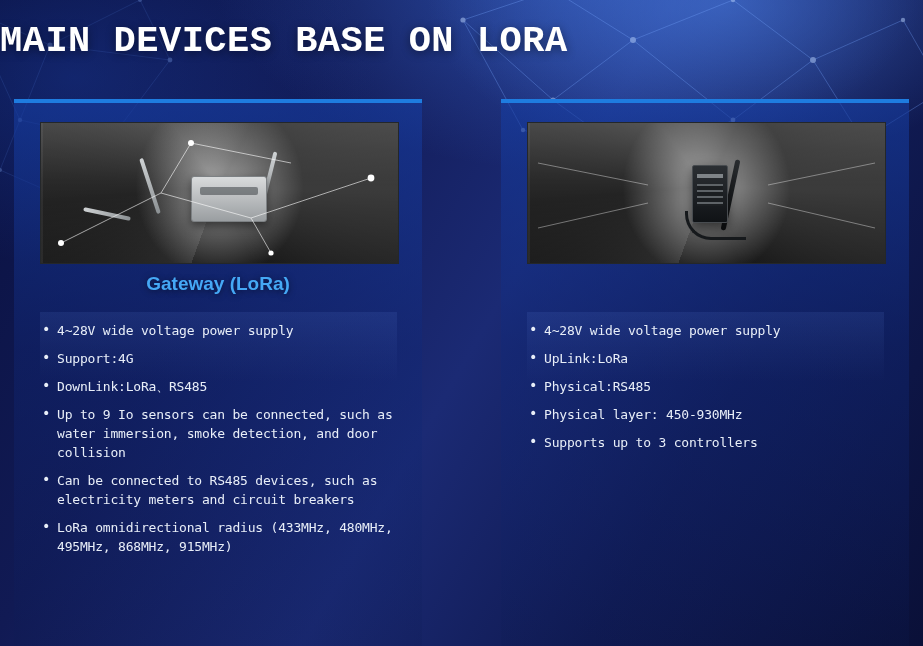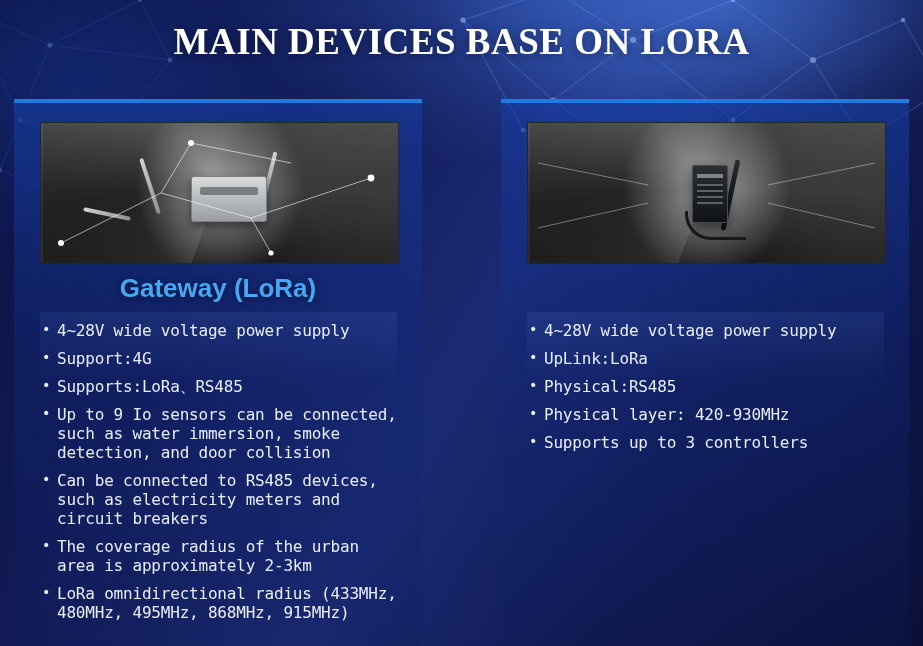--- a/index.html
+++ b/index.html
@@ -52,23 +52,23 @@
     height: 330px;
     background: radial-gradient(ellipse at center, rgba(90,150,255,0.40), rgba(90,150,255,0) 68%);
     pointer-events: none;
   }
 
   .title {
     position: absolute;
     top: 20px;
     left: 0;
     width: 923px;
-    text-align: center;
+    text-align: left;
     color: #ffffff;
-    font-family: Liberation Serif, serif;
+    font-family: Liberation Mono, monospace;
     font-weight: bold;
     font-size: 37px;
     letter-spacing: 0.5px;
     text-shadow: 0 2px 10px rgba(0,0,0,0.45);
   }
 
   .cards {
     position: absolute;
     top: 99px;
     left: 0;
@@ -197,40 +197,40 @@
 
   .card-title {
     position: absolute;
     top: 170px;
     left: 0;
     width: 408px;
     text-align: center;
     color: #45a8f5;
     font-family: "Liberation Sans", sans-serif;
     font-weight: bold;
-    font-size: 26px;
+    font-size: 19px;
     text-shadow: 0 1px 6px rgba(0,0,0,0.5);
   }
 
   .bullets {
     position: absolute;
     top: 218px;
     left: 26px;
     width: 360px;
     margin: 0;
     padding: 0;
     list-style: none;
   }
   .bullets li {
     position: relative;
     padding-left: 17px;
     margin-bottom: 9px;
     color: #e8eef8;
     font-family: "DejaVu Sans Mono", monospace;
-    font-size: 16px;
+    font-size: 13px;
     line-height: 19px;
     letter-spacing: -0.2px;
   }
   .bullets li::before {
     content: "•";
     position: absolute;
     left: 2px;
     top: -1px;
     color: #e8eef8;
     font-size: 14px;
@@ -322,24 +322,23 @@
             <circle cx="330" cy="55" r="3.4"></circle>
               <circle cx="230" cy="130" r="2.6"></circle>
           </g>
         </svg>
       </div>
       <div class="card-title">Gateway (LoRa)</div>
       <div class="faint-panel"></div>
       <ul class="bullets">
         <li>4~28V wide voltage power supply</li>
         <li>Support:4G</li>
-        <li>Supports:LoRa、RS485</li>
+        <li>DownLink:LoRa、RS485</li>
         <li>Up to 9 Io sensors can be connected, such as water immersion, smoke detection, and door collision</li>
         <li>Can be connected to RS485 devices, such as electricity meters and circuit breakers</li>
-        <li>The coverage radius of the urban area is approximately 2-3km</li>
         <li>LoRa omnidirectional radius (433MHz, 480MHz, 495MHz, 868MHz, 915MHz)</li>
       </ul>
     </div>
 
     <div class="card right">
       <div class="photo">
         <div class="bg"></div>
         <div class="hall"></div>
         <div class="node-ant"></div>
         <div class="dev-node"></div>
@@ -348,19 +347,19 @@
           <g stroke="#ffffff" stroke-width="0.7" fill="none" opacity="0.55">
             <path d="M10 40 L120 62 M10 105 L120 80 M347 40 L240 62 M347 105 L240 80"></path>
           </g>
         </svg>
       </div>
       <div class="faint-panel"></div>
       <ul class="bullets">
         <li>4~28V wide voltage power supply</li>
         <li>UpLink:LoRa</li>
         <li>Physical:RS485</li>
-        <li>Physical layer: 420-930MHz</li>
+        <li>Physical layer: 450-930MHz</li>
         <li>Supports up to 3 controllers</li>
       </ul>
     </div>
 
   </div>
 </div>
 
 </body></html>

